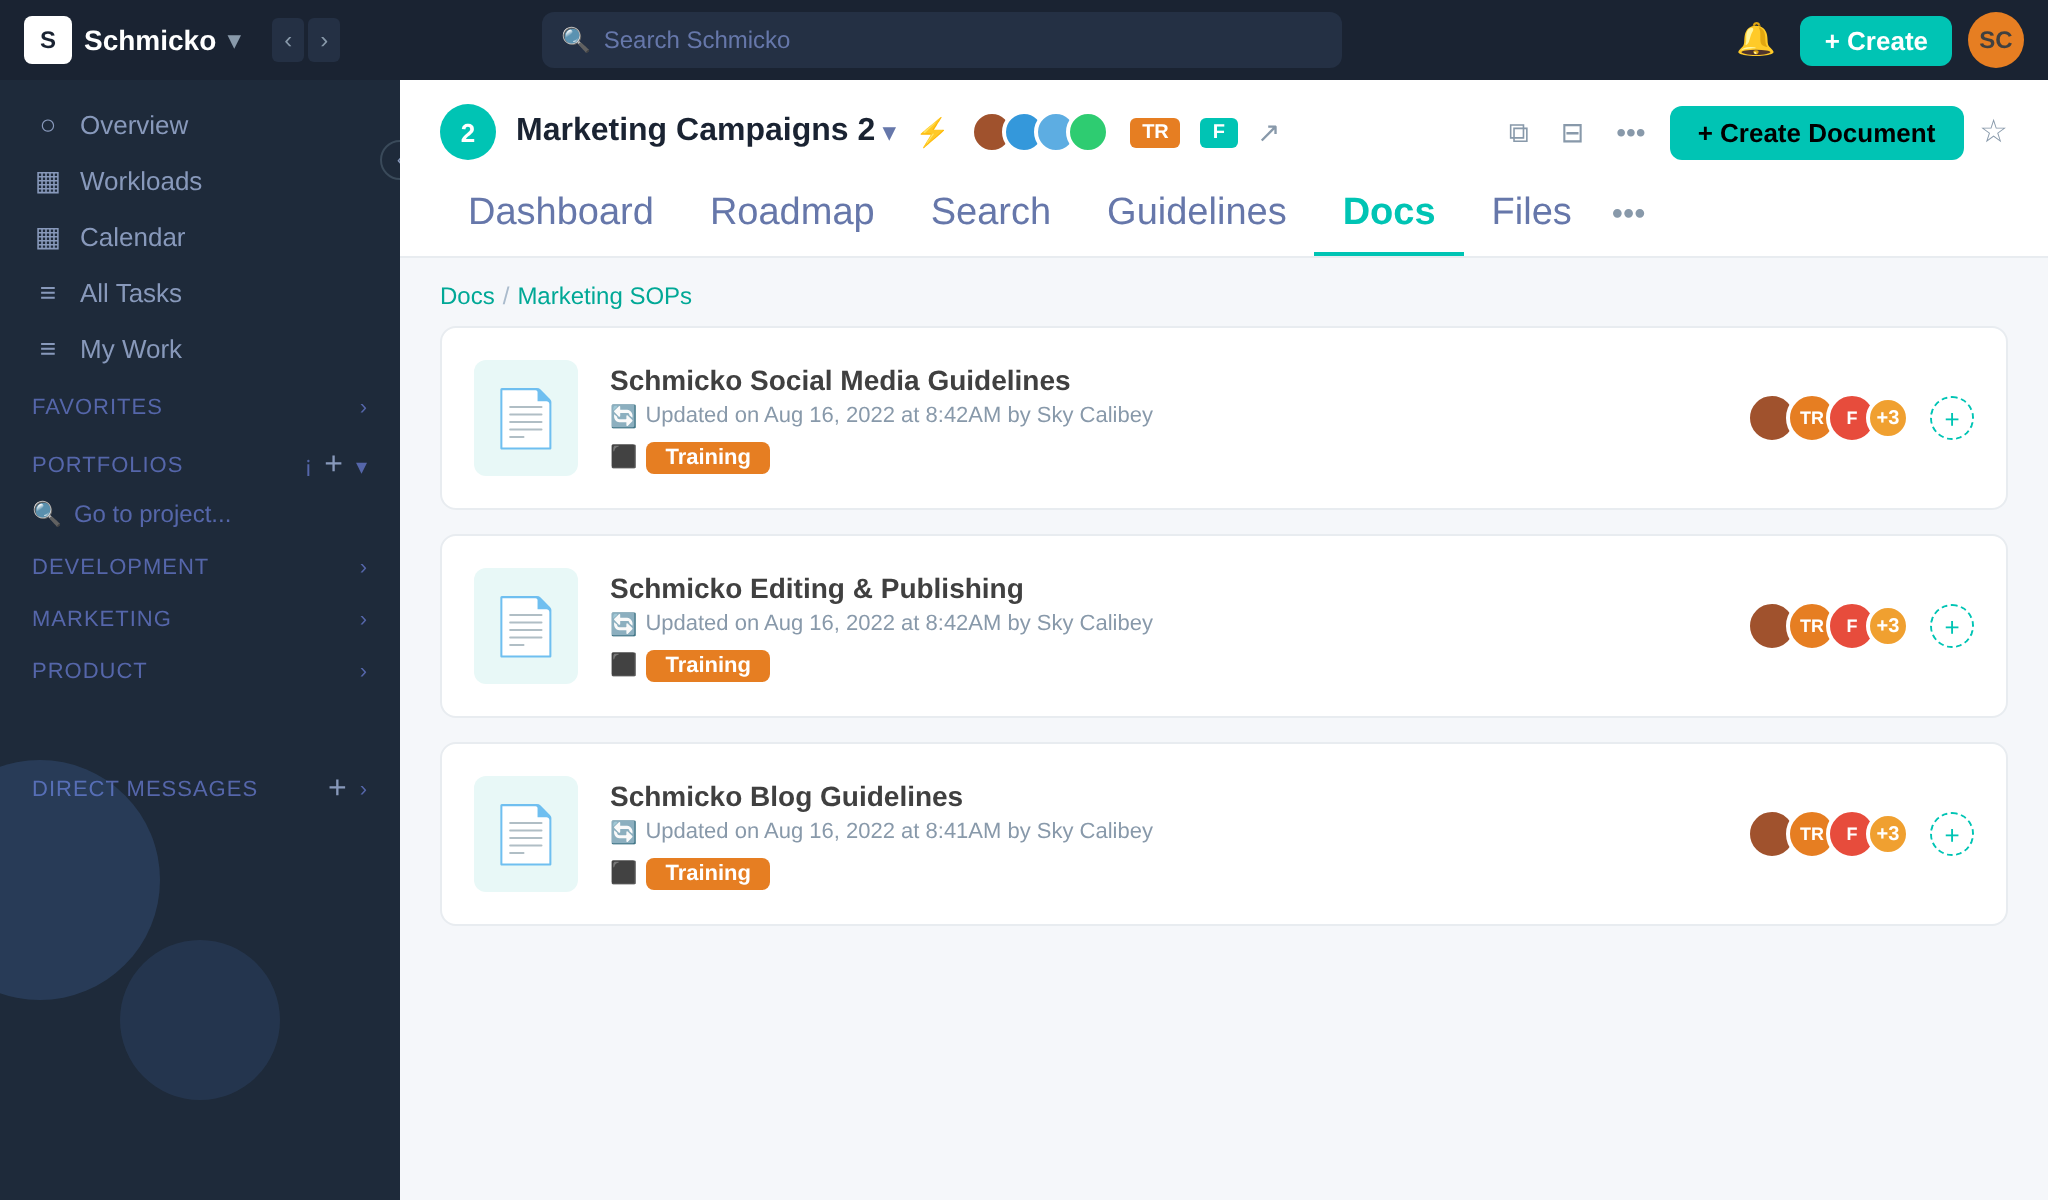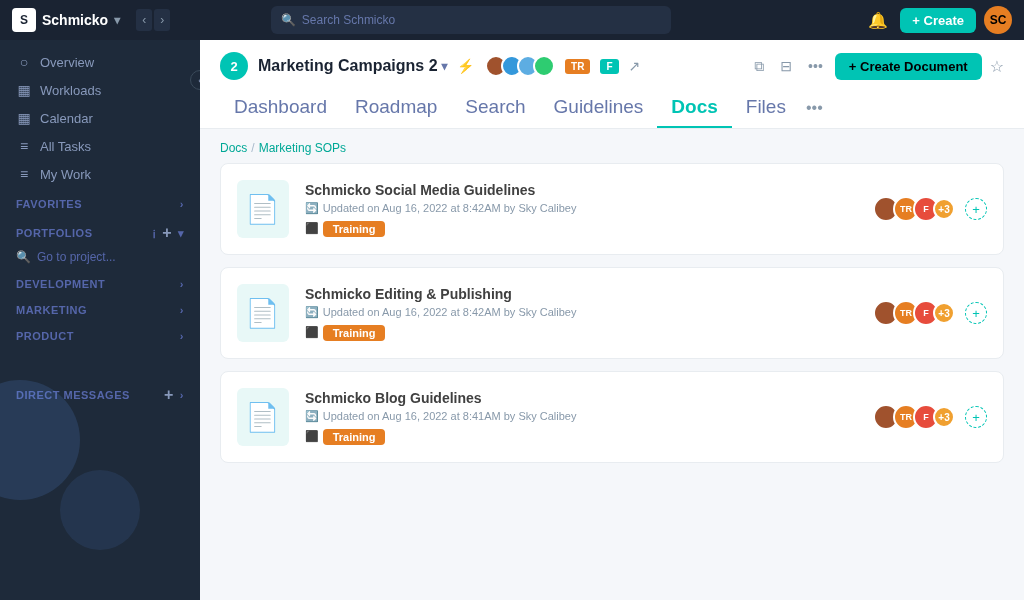--- a/index.html
+++ b/index.html
@@ -92,21 +92,21 @@
     .bell-icon, .user-avatar-top {
       width: 28px;
       height: 28px;
       border-radius: 50%;
       display: flex;
       align-items: center;
       justify-content: center;
       cursor: pointer;
       color: #8899aa;
     }
-    .user-avatar-top { background: #e67e22; color: #000000; font-size: 12px; font-weight: bold; }
+    .user-avatar-top { background: #e67e22; color: #404040; font-size: 12px; font-weight: bold; }
 
     
     .main-body {
       display: flex;
       flex: 1;
       overflow: hidden;
     }
 
     
     .sidebar {
@@ -125,21 +125,21 @@
       color: #8899bb;
       font-size: 13px;
       cursor: pointer;
       position: relative;
     }
     .sidebar-item .icon { font-size: 14px; width: 16px; text-align: center; }
     .sidebar-section {
       padding: 10px 16px 4px;
       color: #5566aa;
       font-size: 11px;
-      font-weight: 700;
+      font-weight: 400;
       letter-spacing: 0.5px;
       display: flex;
       align-items: center;
       justify-content: space-between;
       cursor: pointer;
     }
     .sidebar-section-right { display: flex; align-items: center; gap: 6px; }
     .sidebar-add { color: #8899bb; font-size: 16px; cursor: pointer; }
     .search-project {
       display: flex;

